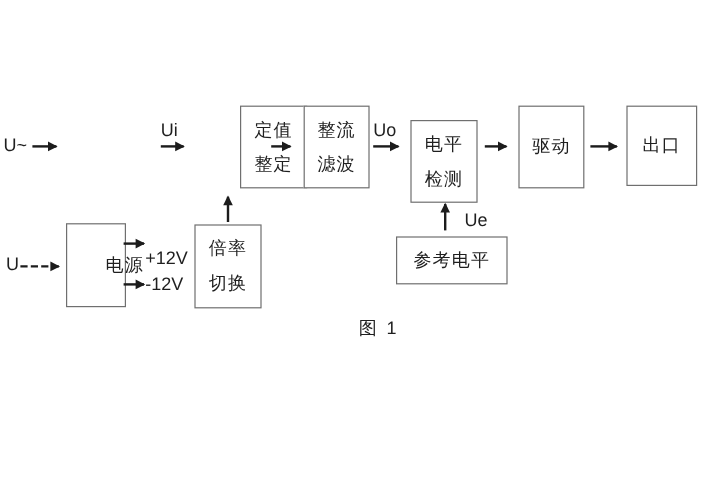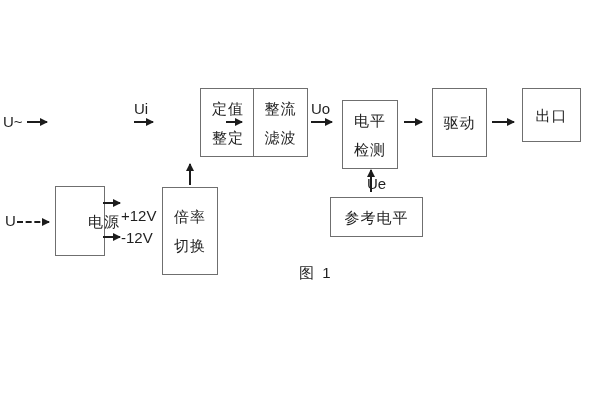--- a/index.html
+++ b/index.html
@@ -69,44 +69,44 @@
   </div>
 
   <div class="harrow" style="left:404px;top:121px;width:18px;"></div>
 
   <div class="box" style="left:432px;top:88px;width:55px;height:69px;">
     <span>驱动</span>
   </div>
 
   <div class="harrow" style="left:492px;top:121px;width:22px;"></div>
 
-  <div class="box" style="left:522px;top:88px;width:59px;height:54px;">
+  <div class="box" style="left:522px;top:88px;width:59px;height:67px;">
     <span>出口</span>
   </div>
 
   <span class="lbl" style="left:5px;top:213px;">U</span>
   <div class="harrow dashed" style="left:17px;top:221px;width:32px;"></div>
 
   <div class="box" style="left:55px;top:186px;width:48px;height:70px;padding-left:48px;">
     <span>电源</span>
   </div>
 
   <div class="harrow" style="left:103px;top:202px;width:17px;"></div>
   <span class="lbl" style="left:121px;top:196px;margin-top:12px;">+12V</span>
 
   <div class="harrow" style="left:103px;top:236px;width:17px;"></div>
   <span class="lbl" style="left:121px;top:230px;">-12V</span>
 
-  <div class="box" style="left:162px;top:187px;width:56px;height:88px;">
+  <div class="box" style="left:162px;top:187px;width:56px;height:70px;">
     <span>倍率</span>
     <span>切换</span>
   </div>
   <div class="varrow" style="left:189px;top:164px;height:21px;"></div>
 
   <div class="box" style="left:330px;top:197px;width:93px;height:40px;">
     <span>参考电平</span>
   </div>
   <div class="varrow" style="left:370px;top:170px;height:22px;"></div>
-  <span class="lbl" style="left:367px;top:176px;">Ue</span>
+  <span class="lbl" style="left:387px;top:176px;">Ue</span>
 
   <span class="caption" style="left:299px;top:264px;">图 1</span>
 
 </div>
 
 </body></html>

